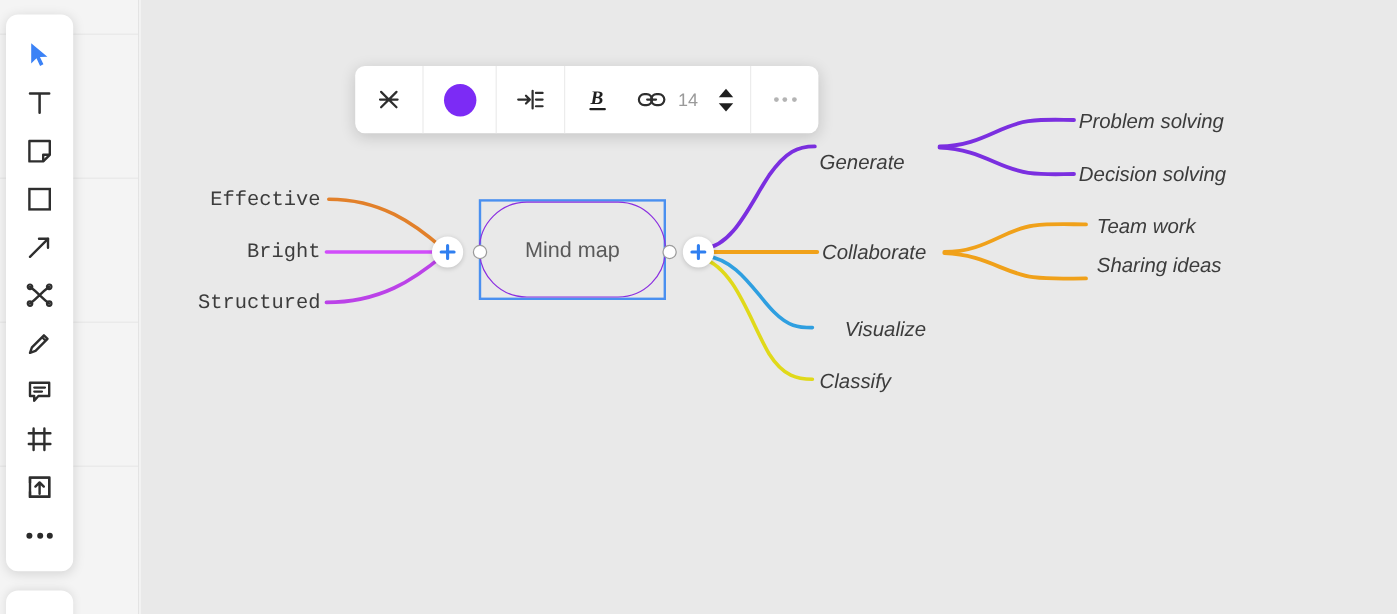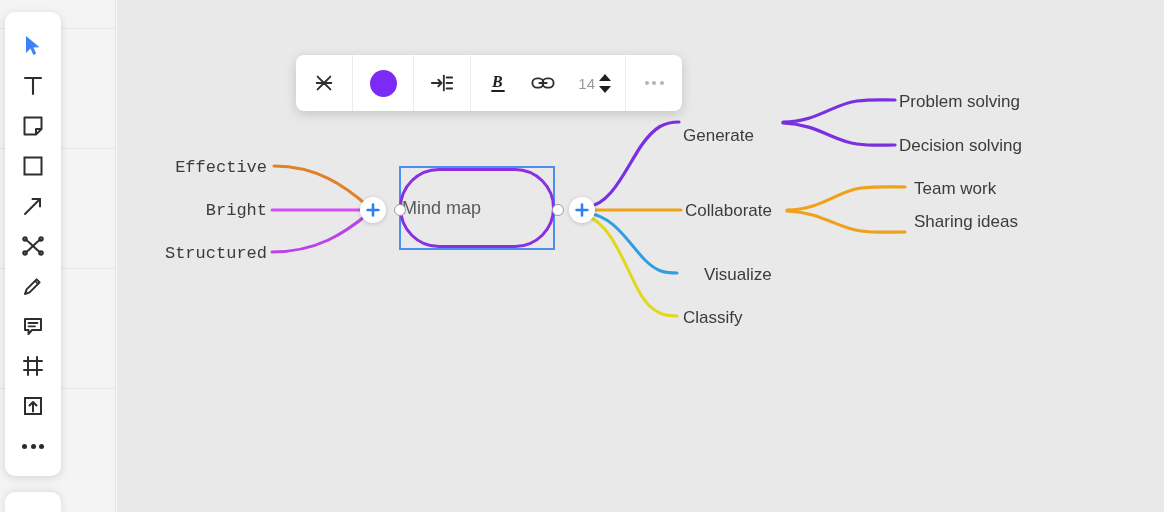--- a/index.html
+++ b/index.html
@@ -110,21 +110,21 @@
   .tb-btn svg { display: block; }
   #color-swatch-btn { width: 48px; }
   .swatch-dot {
     width: 27px; height: 27px;
     border-radius: 50%;
   }
   #font-size-value {
     font-size: 15px;
     color: #9a9a9a;
     width: 30px;
-    text-align: right;
+    text-align: left;
     cursor: text;
     font-family: "Liberation Sans", sans-serif;
   }
   #font-size-stepper {
     display: flex;
     flex-direction: column;
     justify-content: center;
     gap: 5px;
     padding: 0 8px 0 4px;
     cursor: pointer;
@@ -159,46 +159,47 @@
     width: 1047px; height: 512px;
   }
   .node-label {
     position: absolute;
     font-size: 17px;
     color: #3c3c3c;
     white-space: nowrap;
     font-family: "Liberation Sans", sans-serif;
     cursor: default;
   }
-  .node-label.right { text-align: right; }
+  .node-label.right { text-align: right; font-style: italic; }
   .node-label.left  { text-align: right; font-family: Liberation Mono, monospace; }
 
   
   #center-node-wrap {
     position: absolute;
     left: 282px; top: 166px;
     width: 160px; height: 88px;
   }
   #center-node-selection {
     position: absolute;
     left: 0; top: 0;
     width: 156px; height: 84px;
     border: 2px solid #4a90f0;
     box-sizing: border-box;
   }
   #center-node-shape {
     position: absolute;
     left: 0px; top: 2px;
     width: 156px; height: 80px;
     box-sizing: border-box;
-    border: 3px solid #a21caf;
+    border: 1px solid #a21caf;
     border-radius: 40px;
     background: transparent;
     display: flex;
     align-items: center;
+    justify-content: center;
   }
   #center-node-text {
     font-size: 18px;
     color: #5a5a5a;
     font-family: "Liberation Sans", sans-serif;
   }
 
   
   .anchor-dot {
     position: absolute;

